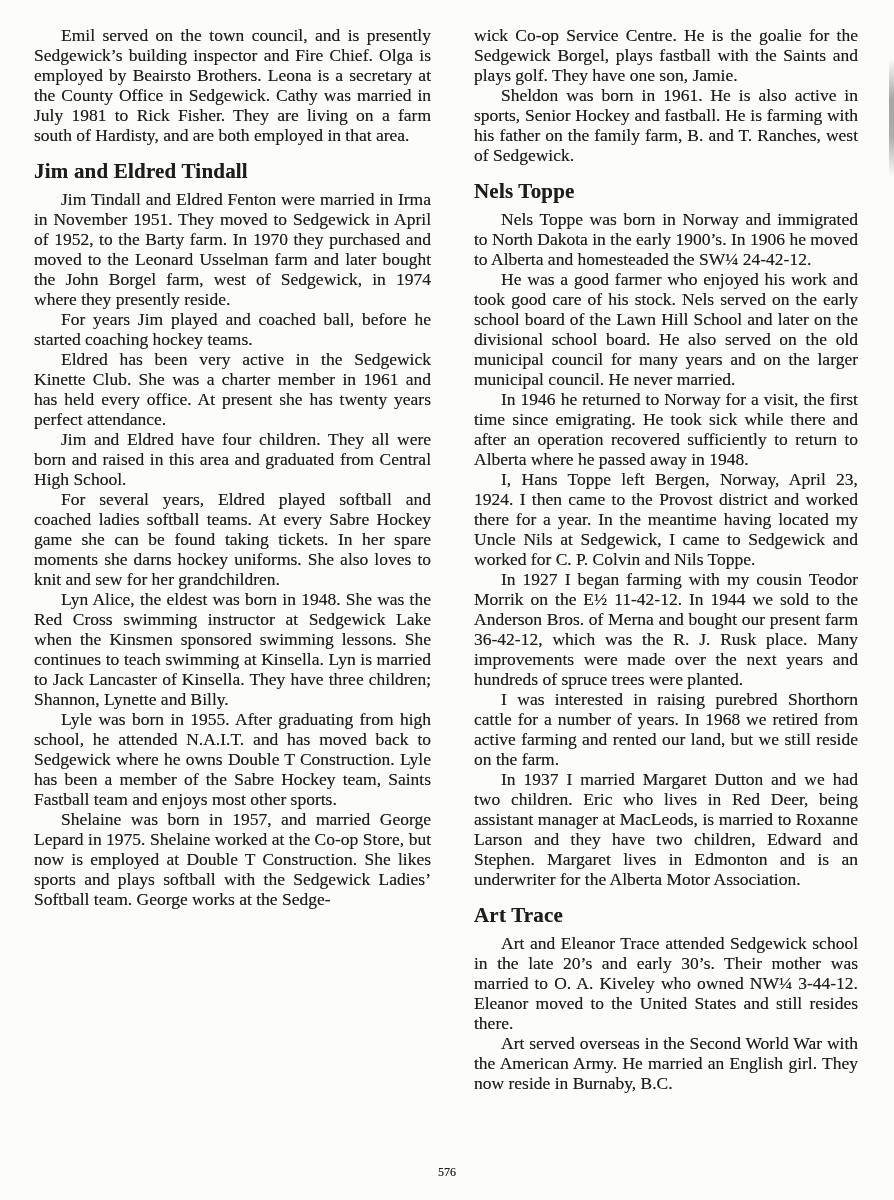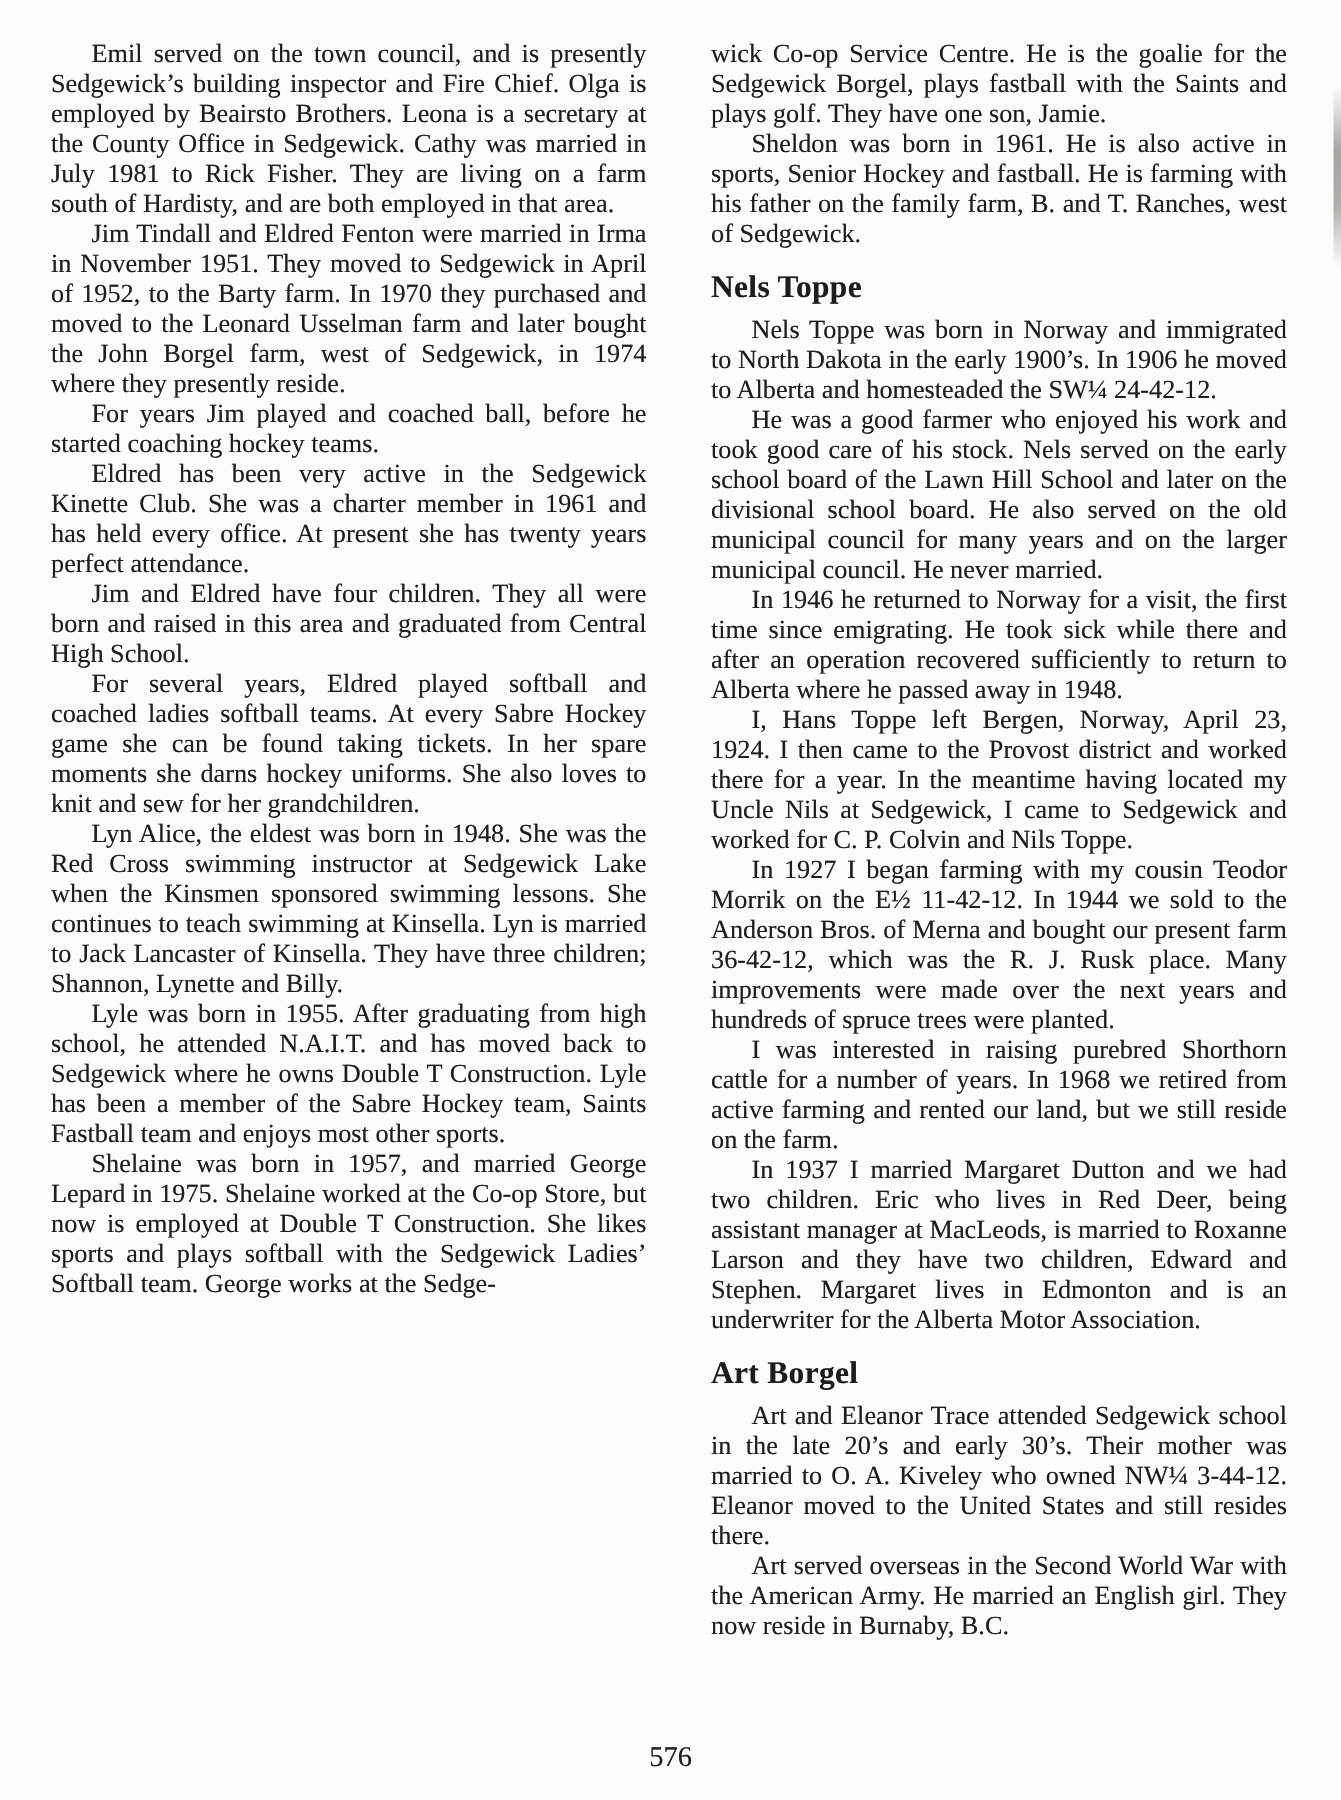--- a/index.html
+++ b/index.html
@@ -39,21 +39,21 @@
     font-weight: bold;
     letter-spacing: 0.2px;
     text-shadow: 0 0 0.4px rgba(20,20,20,0.55);
   }
   .page-number {
     position: absolute;
     left: 0;
     right: 0;
     bottom: 18px;
     text-align: center;
-    font-size: 19px;
+    font-size: 12px;
     line-height: 20px;
     text-shadow: 0 0 0.4px rgba(20,20,20,0.55);
   }
   .scan-artifact-right {
     position: absolute;
     right: 0;
     top: 58px;
     width: 5px;
     height: 120px;
     border-radius: 3px;
@@ -65,20 +65,21 @@
   }
 </style>
 </head>
 <body>
 
 <div class="scan-page">
 
   <div class="col col-left">
     <p>Emil served on the town council, and is presently Sedgewick’s building inspector and Fire Chief. Olga is employed by Beairsto Brothers. Leona is a secretary at the County Office in Sedgewick. Cathy was married in July 1981 to Rick Fisher. They are living on a farm south of Hardisty, and are both employed in that area.</p>
 
+    <h2>Jim and Eldred Tindall</h2>
     <p>Jim Tindall and Eldred Fenton were married in Irma in November 1951. They moved to Sedgewick in April of 1952, to the Barty farm. In 1970 they purchased and moved to the Leonard Usselman farm and later bought the John Borgel farm, west of Sedgewick, in 1974 where they presently reside.</p>
     <p>For years Jim played and coached ball, before he started coaching hockey teams.</p>
     <p>Eldred has been very active in the Sedgewick Kinette Club. She was a charter member in 1961 and has held every office. At present she has twenty years perfect attendance.</p>
     <p>Jim and Eldred have four children. They all were born and raised in this area and graduated from Central High School.</p>
     <p>For several years, Eldred played softball and coached ladies softball teams. At every Sabre Hockey game she can be found taking tickets. In her spare moments she darns hockey uniforms. She also loves to knit and sew for her grandchildren.</p>
     <p>Lyn Alice, the eldest was born in 1948. She was the Red Cross swimming instructor at Sedgewick Lake when the Kinsmen sponsored swimming lessons. She continues to teach swimming at Kinsella. Lyn is married to Jack Lancaster of Kinsella. They have three children; Shannon, Lynette and Billy.</p>
     <p>Lyle was born in 1955. After graduating from high school, he attended N.A.I.T. and has moved back to Sedgewick where he owns Double T Construction. Lyle has been a member of the Sabre Hockey team, Saints Fastball team and enjoys most other sports.</p>
     <p>Shelaine was born in 1957, and married George Lepard in 1975. Shelaine worked at the Co-op Store, but now is employed at Double T Construction. She likes sports and plays softball with the Sedgewick Ladies’ Softball team. George works at the Sedge-</p>
   </div>
 
@@ -89,21 +90,21 @@
     <h2>Nels Toppe</h2>
     <p>Nels Toppe was born in Norway and immigrated to North Dakota in the early 1900’s. In 1906 he moved to Alberta and homesteaded the SW¼ 24-42-12.</p>
     <p>He was a good farmer who enjoyed his work and took good care of his stock. Nels served on the early school board of the Lawn Hill School and later on the divisional school board. He also served on the old municipal council for many years and on the larger municipal council. He never married.</p>
     <p>In 1946 he returned to Norway for a visit, the first time since emigrating. He took sick while there and after an operation recovered sufficiently to return to Alberta where he passed away in 1948.</p>
 
     <p>I, Hans Toppe left Bergen, Norway, April 23, 1924. I then came to the Provost district and worked there for a year. In the meantime having located my Uncle Nils at Sedgewick, I came to Sedgewick and worked for C. P. Colvin and Nils Toppe.</p>
     <p>In 1927 I began farming with my cousin Teodor Morrik on the E½ 11-42-12. In 1944 we sold to the Anderson Bros. of Merna and bought our present farm 36-42-12, which was the R. J. Rusk place. Many improvements were made over the next years and hundreds of spruce trees were planted.</p>
     <p>I was interested in raising purebred Shorthorn cattle for a number of years. In 1968 we retired from active farming and rented our land, but we still reside on the farm.</p>
     <p>In 1937 I married Margaret Dutton and we had two children. Eric who lives in Red Deer, being assistant manager at MacLeods, is married to Roxanne Larson and they have two children, Edward and Stephen. Margaret lives in Edmonton and is an underwriter for the Alberta Motor Association.</p>
 
-    <h2>Art Borgel</h2>
+    <h2>Art Trace</h2>
     <p>Art and Eleanor Trace attended Sedgewick school in the late 20’s and early 30’s. Their mother was married to O. A. Kiveley who owned NW¼ 3-44-12. Eleanor moved to the United States and still resides there.</p>
     <p>Art served overseas in the Second World War with the American Army. He married an English girl. They now reside in Burnaby, B.C.</p>
   </div>
 
   <div class="page-number">576</div>
 
   <div class="scan-artifact-right"></div>
 </div>
 
 </body></html>

